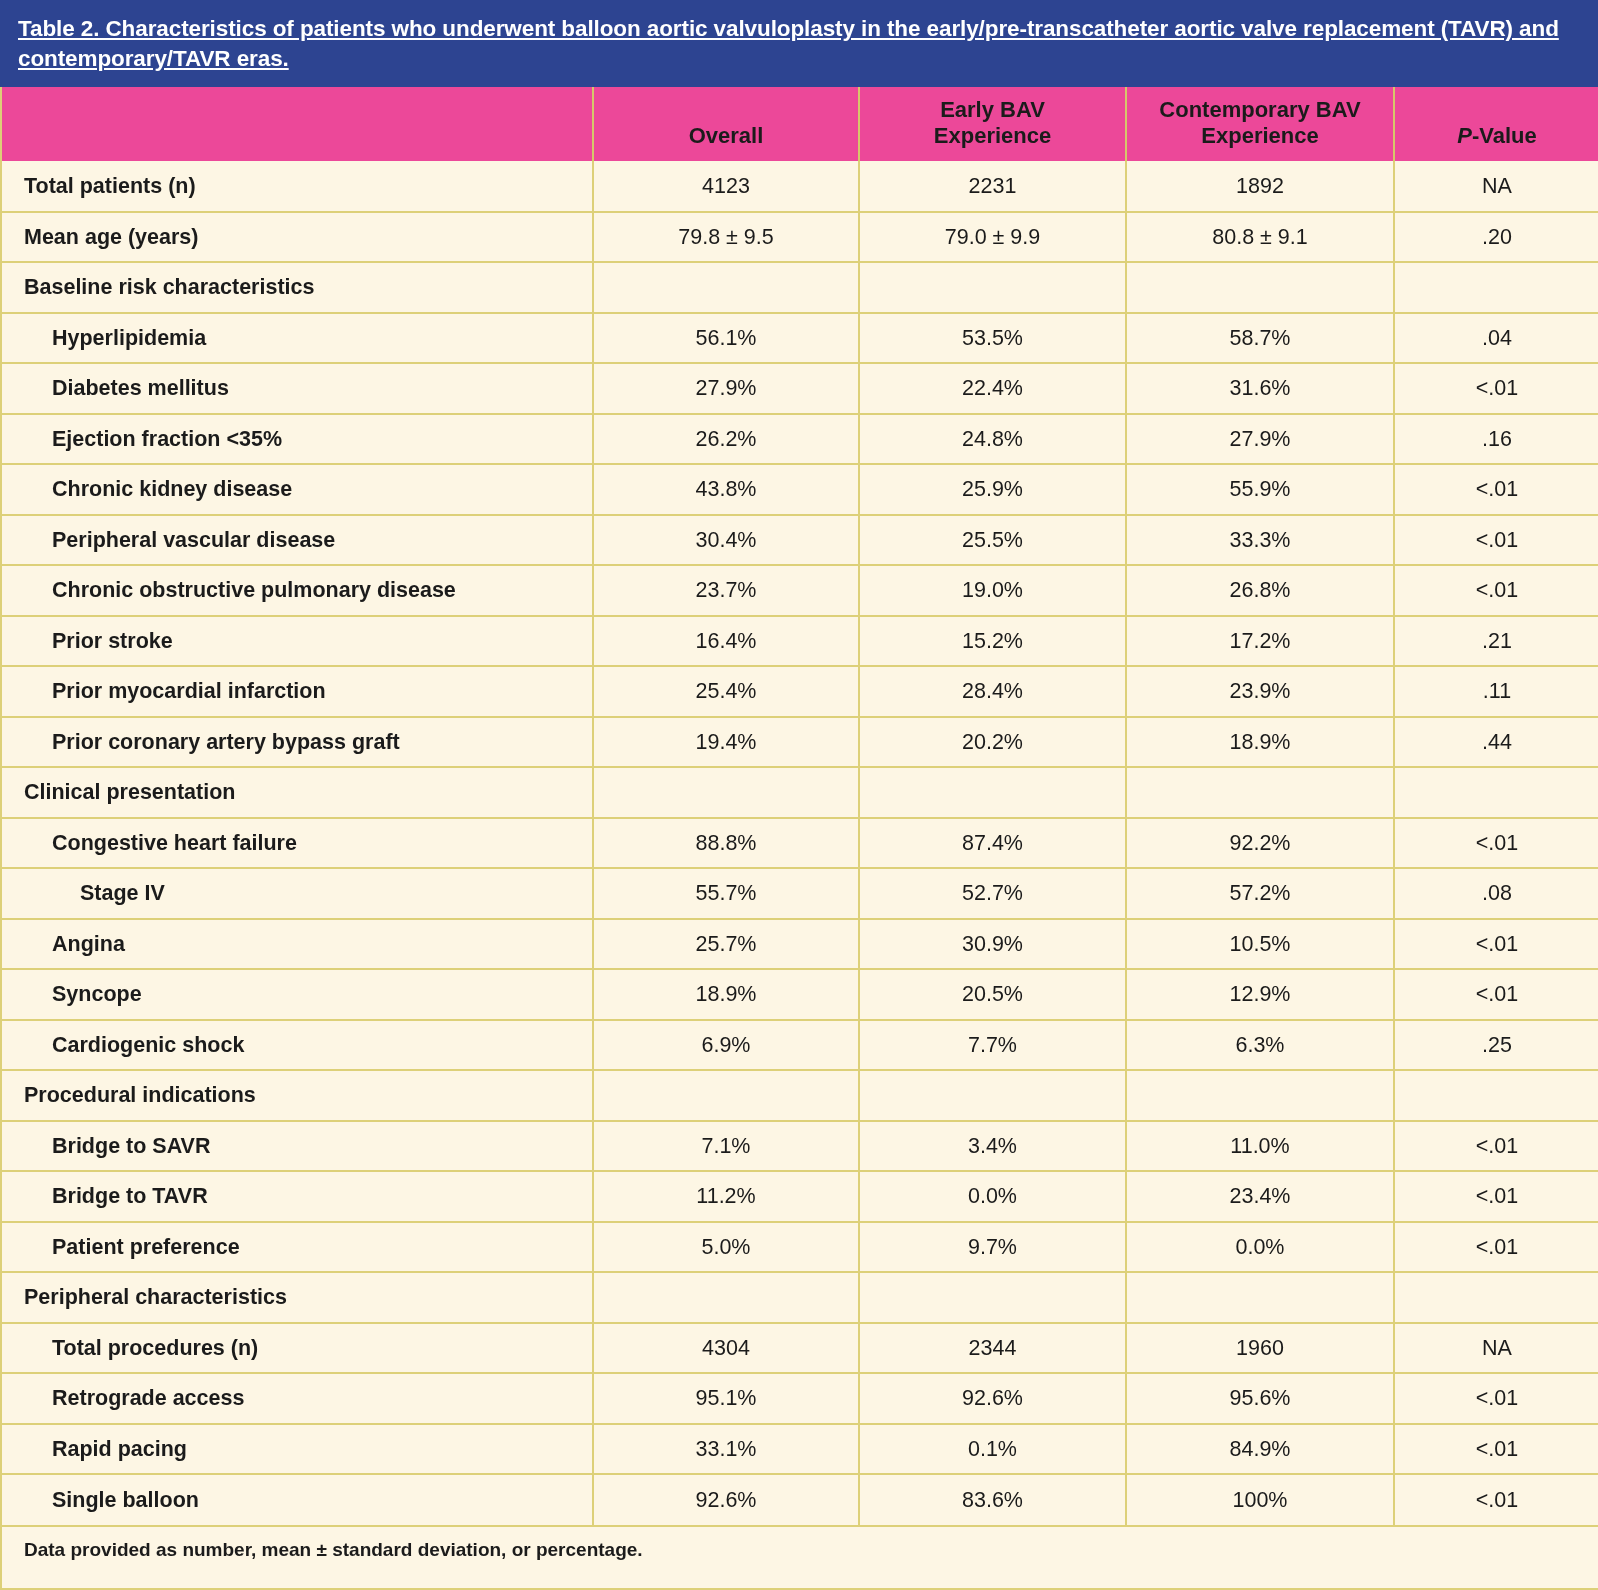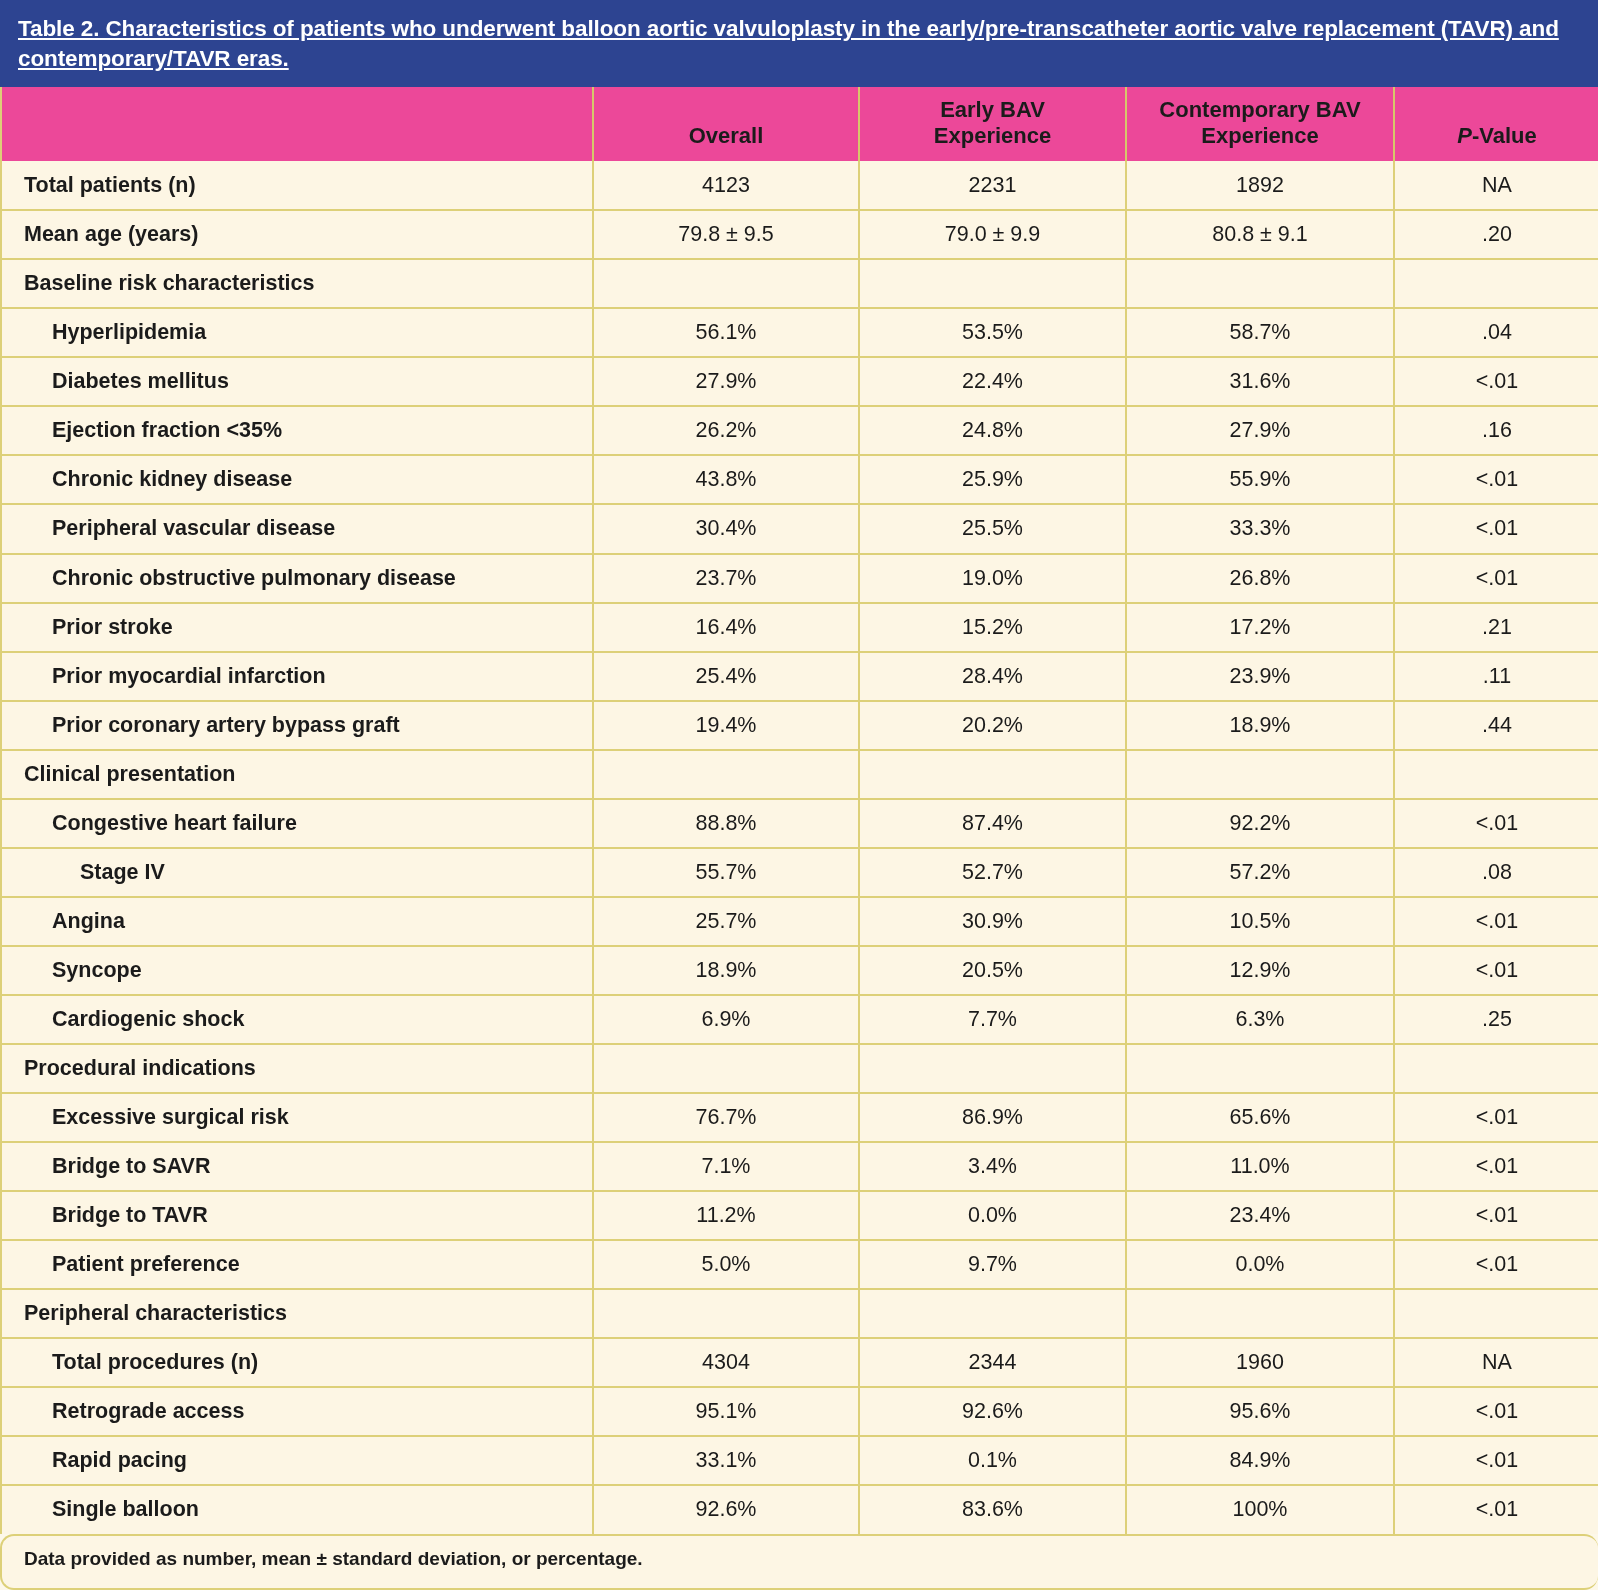--- a/index.html
+++ b/index.html
@@ -93,23 +93,22 @@
 
   
   .footnote {
     background: #fdf6e4;
     border-top: 2px solid #ddd078;
     border-bottom: 2px solid #ddd078;
     font-size: 19px;
     color: #1b1b1b;
     padding: 12px 10px 12px 22px;
     box-sizing: border-box;
-    height: 56px;
+    height: 65px;
     flex: 0 0 auto;
-    border-radius: 14px;
   }
   
   .edge-left {
     border-left: 2px solid #ddd078;
     font-weight: bold;
   }
 </style>
 </head>
 <body>
 
@@ -270,27 +269,20 @@
           <td class="val">.25</td>
         </tr>
         <tr>
           <td class="lbl edge-left">Procedural indications</td>
           <td class="val"></td>
           <td class="val"></td>
           <td class="val"></td>
           <td class="val"></td>
         </tr>
         <tr>
-          <td class="lbl edge-left lvl1">Excessive surgical risk</td>
-          <td class="val">76.7%</td>
-          <td class="val">86.9%</td>
-          <td class="val">65.6%</td>
-          <td class="val">&lt;.01</td>
-        </tr>
-        <tr>
           <td class="lbl edge-left lvl1">Bridge to SAVR</td>
           <td class="val">7.1%</td>
           <td class="val">3.4%</td>
           <td class="val">11.0%</td>
           <td class="val">&lt;.01</td>
         </tr>
         <tr>
           <td class="lbl edge-left lvl1">Bridge to TAVR</td>
           <td class="val">11.2%</td>
           <td class="val">0.0%</td>

